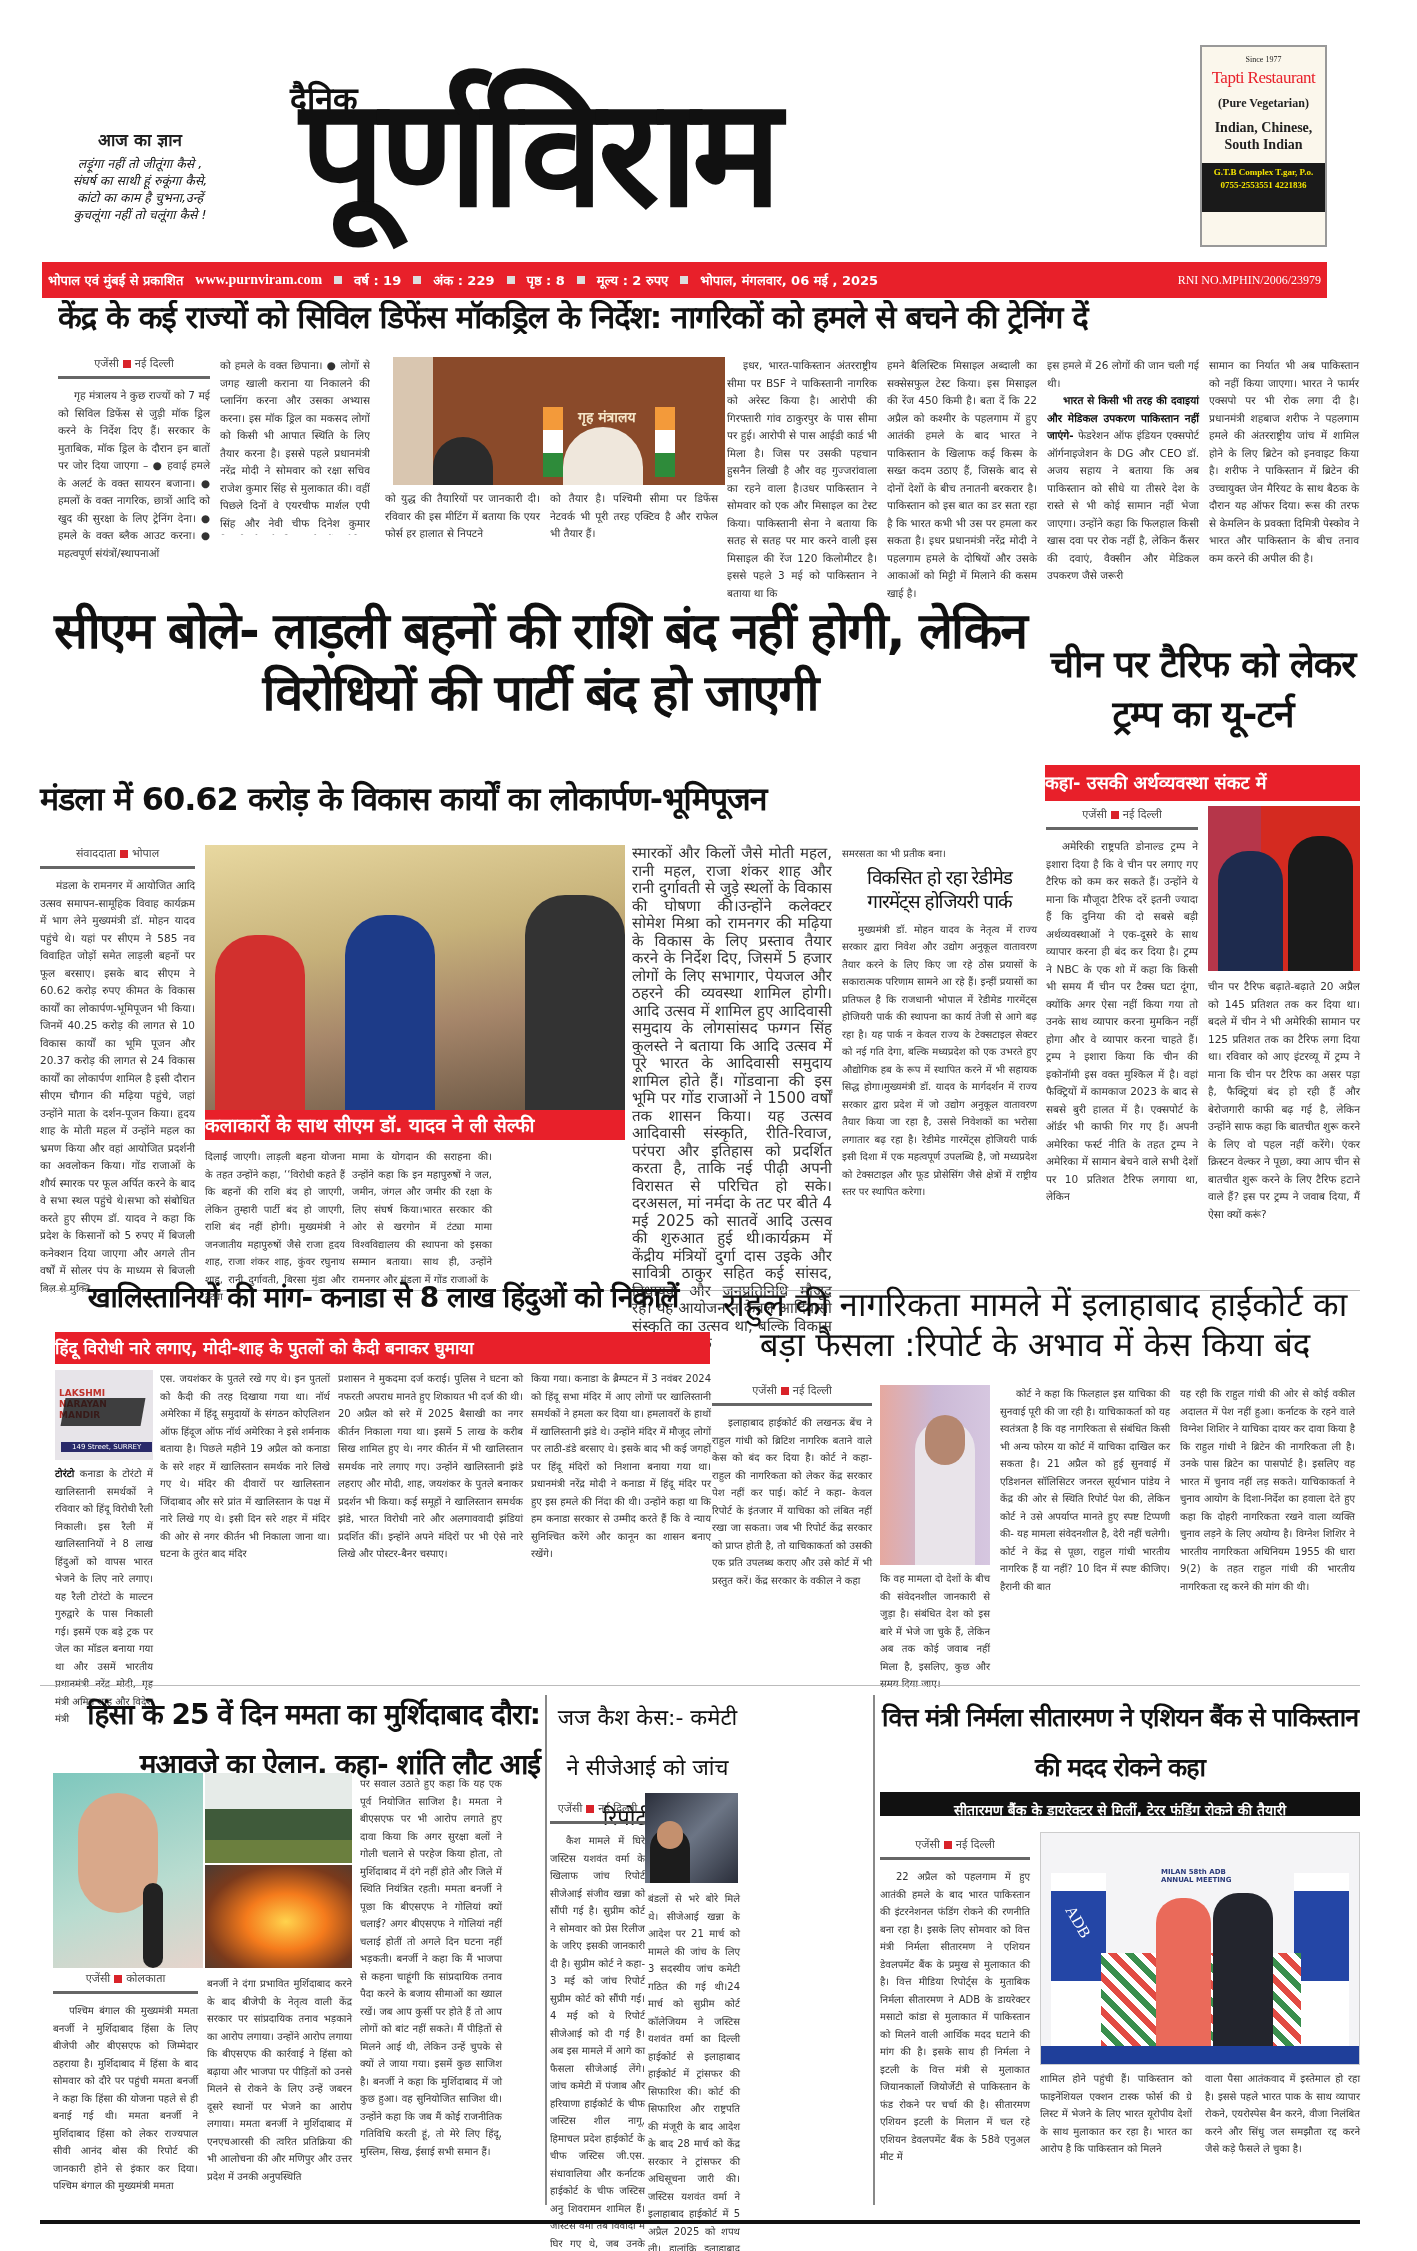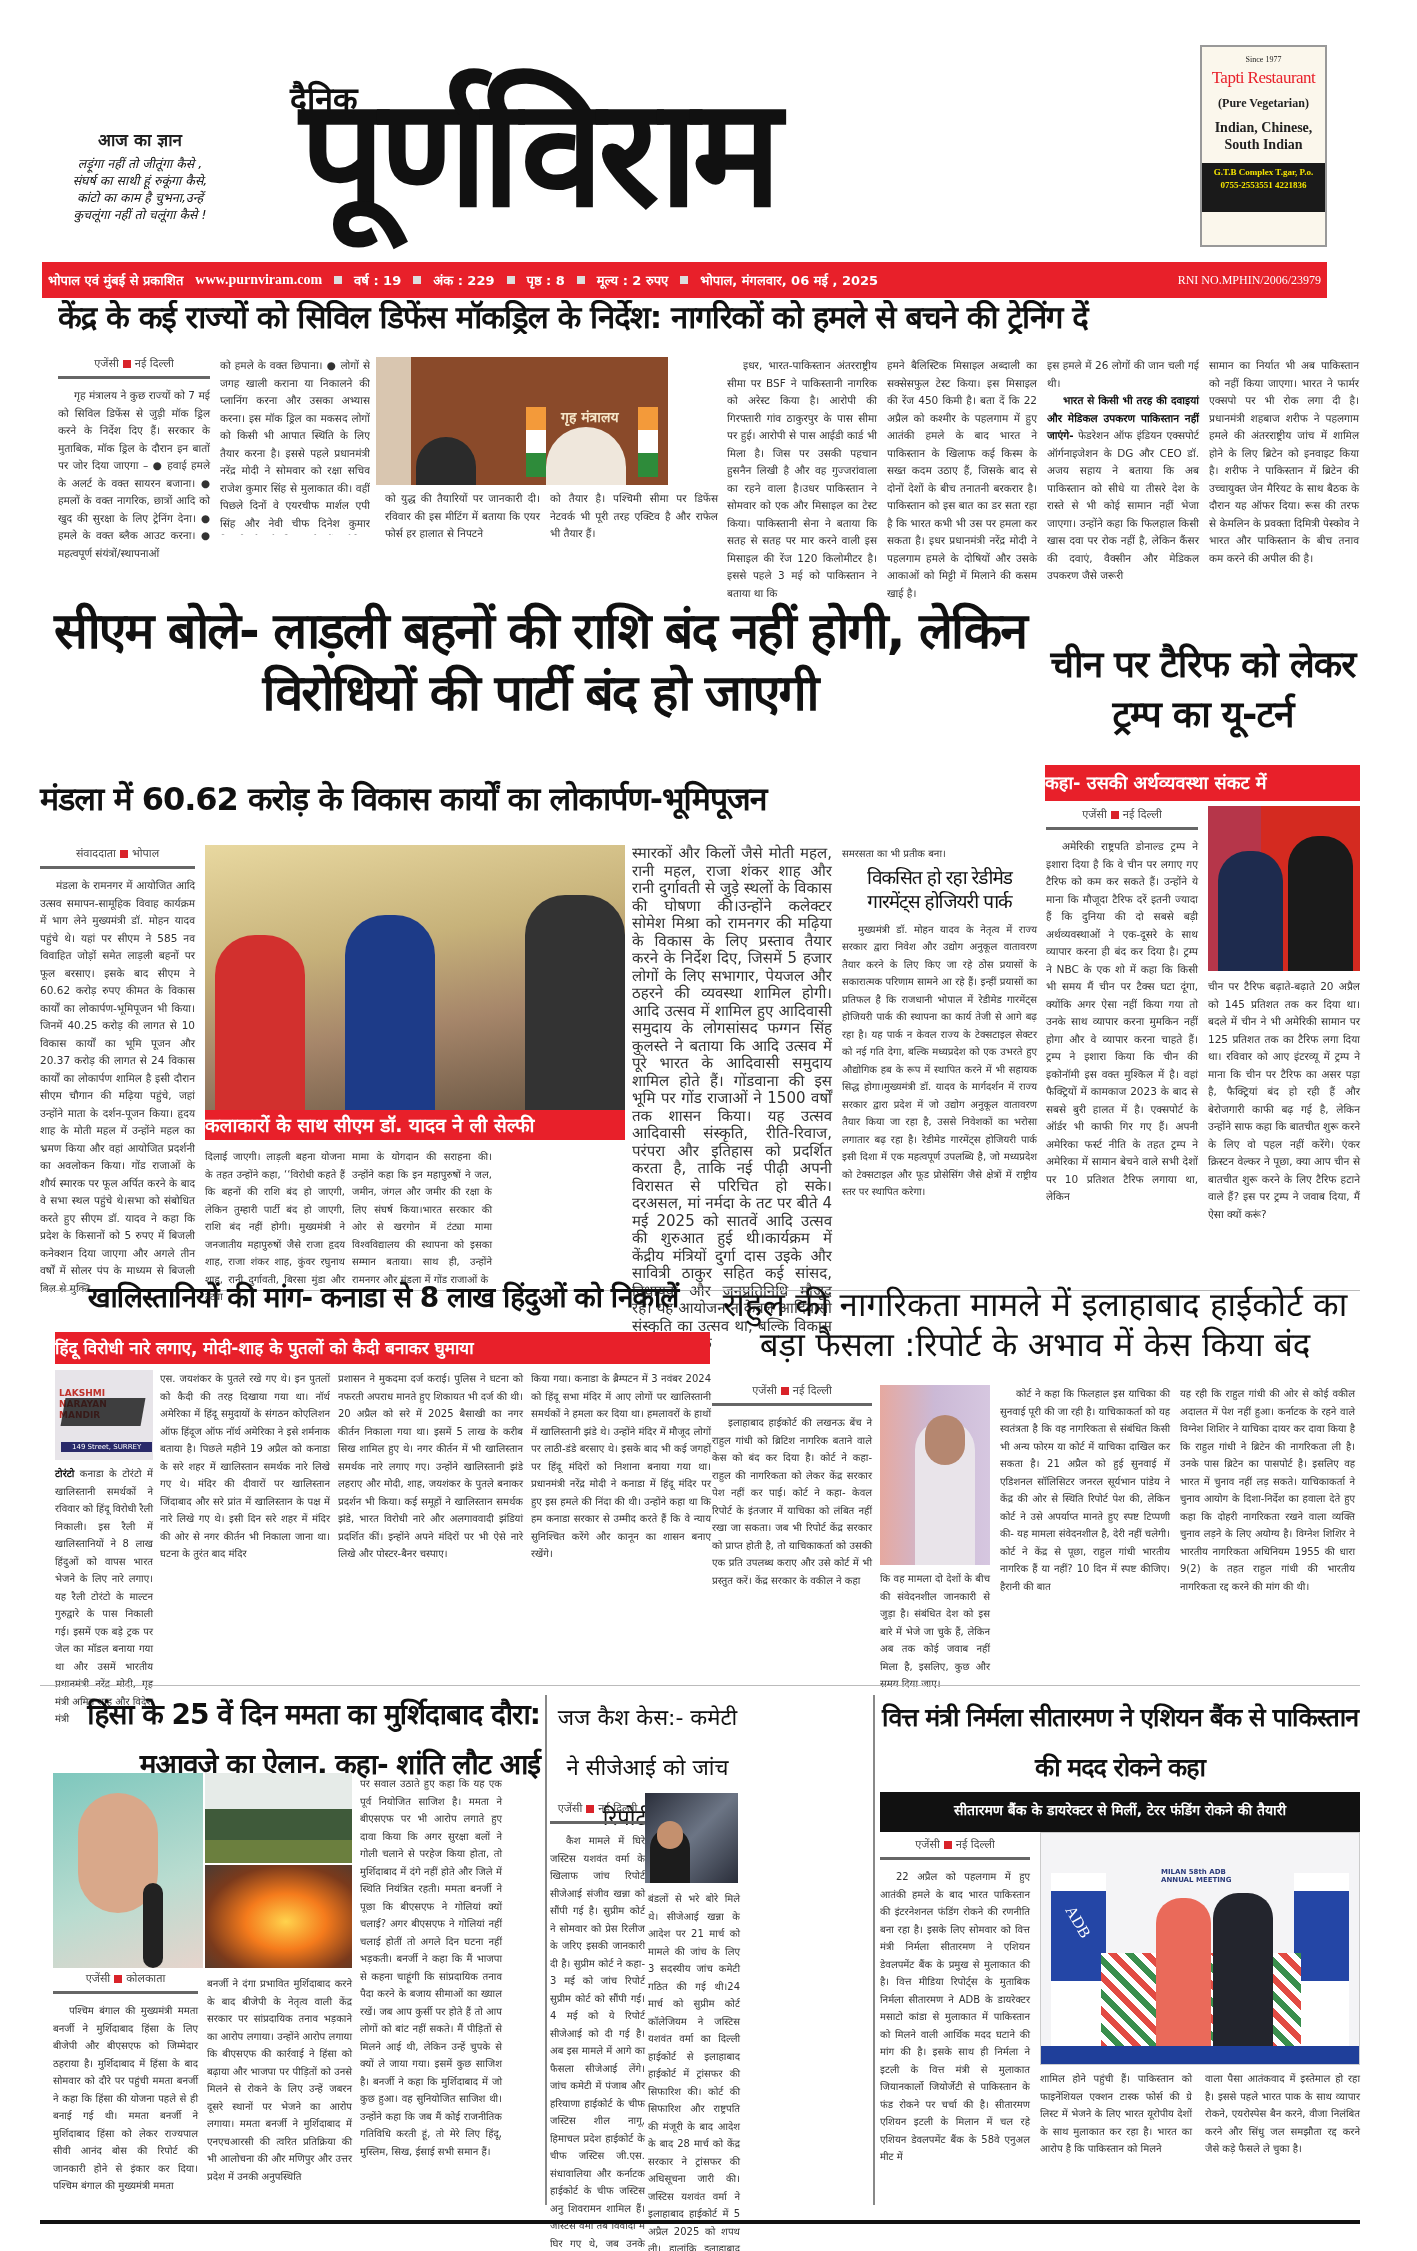--- a/index.html
+++ b/index.html
@@ -59,21 +59,21 @@
 <div class="abs hl" style="left:58px;top:300px;width:1270px;font-size:31px;white-space:nowrap;overflow:hidden">केंद्र के कई राज्यों को सिविल डिफेंस मॉकड्रिल के निर्देश: नागरिकों को हमले से बचने की ट्रेनिंग दें</div>
 <div class="abs" style="left:58px;top:355px;width:152px">
   <div class="dateline"><span>एजेंसी</span><span class="sq"></span><span>नई दिल्ली</span></div>
   <div class="body">
       <p>गृह मंत्रालय ने कुछ राज्यों को 7 मई को सिविल डिफेंस से जुड़ी मॉक ड्रिल करने के निर्देश दिए हैं। सरकार के मुताबिक, मॉक ड्रिल के दौरान इन बातों पर जोर दिया जाएगा – ● हवाई हमले के अलर्ट के वक्त सायरन बजाना। ● हमलों के वक्त नागरिक, छात्रों आदि को खुद की सुरक्षा के लिए ट्रेनिंग देना। ● हमले के वक्त ब्लैक आउट करना। ● महत्वपूर्ण संयंत्रों/स्थापनाओं</p>
     </div>
 </div>
 <div class="abs body" style="left:220px;top:357px;width:150px;height:178px;overflow:hidden">
     <p style="text-indent:0">को हमले के वक्त छिपाना। ● लोगों से जगह खाली कराना या निकालने की प्लानिंग करना और उसका अभ्यास करना। इस मॉक ड्रिल का मकसद लोगों को किसी भी आपात स्थिति के लिए तैयार करना है। इससे पहले प्रधानमंत्री नरेंद्र मोदी ने सोमवार को रक्षा सचिव राजेश कुमार सिंह से मुलाकात की। वहीं पिछले दिनों वे एयरचीफ मार्शल एपी सिंह और नेवी चीफ दिनेश कुमार त्रिपाठी से भी मिल चुके हैं। मीडिया रिपोर्ट्स के मुताबिक वायुसेना प्रमुख ने प्रधानमंत्री मोदी</p>
   </div>
-<div class="abs photo" style="left:376px;top:357px;width:292px;height:128px;background:linear-gradient(90deg,#d9c6b0 0 12%,#8a4a2a 12% 100%)">
+<div class="abs photo" style="left:393px;top:357px;width:332px;height:128px;background:linear-gradient(90deg,#d9c6b0 0 12%,#8a4a2a 12% 100%)">
   <div style="position:absolute;left:150px;top:50px;width:20px;height:70px;background:linear-gradient(#f39a3a 33%,#fff 33% 66%,#2e8b3a 66%)"></div>
   <div style="position:absolute;left:262px;top:50px;width:20px;height:70px;background:linear-gradient(#f39a3a 33%,#fff 33% 66%,#2e8b3a 66%)"></div>
   <div style="position:absolute;left:185px;top:50px;color:#f5e6c8;font-size:14px;font-weight:bold">गृह मंत्रालय</div>
   <div style="position:absolute;left:40px;top:80px;width:60px;height:48px;background:#2b2b2b;border-radius:30px 30px 0 0"></div>
   <div style="position:absolute;left:170px;top:70px;width:80px;height:58px;background:#efe7dc;border-radius:40px 40px 0 0"></div>
 </div>
 <div class="abs body" style="left:385px;top:490px;width:155px">
     <p style="text-indent:0">को युद्ध की तैयारियों पर जानकारी दी। रविवार की इस मीटिंग में बताया कि एयर फोर्स हर हालात से निपटने</p>
   </div>
 <div class="abs body" style="left:550px;top:490px;width:168px">
@@ -221,21 +221,21 @@
   <div style="position:absolute;left:5px;top:35px;width:40px;height:55px;background:#1c1c1c;border-radius:20px 20px 0 0"></div>
   <div style="position:absolute;left:12px;top:28px;width:26px;height:28px;background:#c4906e;border-radius:13px"></div>
 </div>
 <div class="abs body" style="left:648px;top:1890px;width:92px;font-size:10px">
     <p style="text-indent:0">बंडलों से भरे बोरे मिले थे। सीजेआई खन्ना के आदेश पर 21 मार्च को मामले की जांच के लिए 3 सदस्यीय जांच कमेटी गठित की गई थी।24 मार्च को सुप्रीम कोर्ट कॉलेजियम ने जस्टिस यशवंत वर्मा का दिल्ली हाईकोर्ट से इलाहाबाद हाईकोर्ट में ट्रांसफर की सिफारिश की। कोर्ट की सिफारिश और राष्ट्रपति की मंजूरी के बाद आदेश के बाद 28 मार्च को केंद्र सरकार ने ट्रांसफर की अधिसूचना जारी की। जस्टिस यशवंत वर्मा ने इलाहाबाद हाईकोर्ट में 5 अप्रैल 2025 को शपथ ली। हालांकि इलाहाबाद हाईकोर्ट के चीफ जस्टिस को निर्देश दिया गया कि जस्टिस वर्मा को कोई न्यायिक काम न सौंपा जाए।</p>
   </div>
 
 <div class="vline" style="left:873px;top:1695px;height:510px"></div>
 
 <div class="abs hl" style="left:880px;top:1693px;width:480px;font-size:25px;line-height:50px;text-align:center">वित्त मंत्री निर्मला सीतारमण ने एशियन बैंक से पाकिस्तान की मदद रोकने कहा</div>
-<div class="abs" style="left:880px;top:1792px;width:480px;height:40px;background:#111;color:#fff;font-size:14px;font-weight:bold;text-align:center;line-height:36px">सीतारमण बैंक के डायरेक्टर से मिलीं, टेरर फंडिंग रोकने की तैयारी</div>
+<div class="abs" style="left:880px;top:1792px;width:480px;height:24px;background:#111;color:#fff;font-size:14px;font-weight:bold;text-align:center;line-height:36px">सीतारमण बैंक के डायरेक्टर से मिलीं, टेरर फंडिंग रोकने की तैयारी</div>
 <div class="abs" style="left:880px;top:1836px;width:150px">
   <div class="dateline"><span>एजेंसी</span><span class="sq"></span><span>नई दिल्ली</span></div>
   <div class="body" style="font-size:10px">
       <p>22 अप्रैल को पहलगाम में हुए आतंकी हमले के बाद भारत पाकिस्तान की इंटरनेशनल फंडिंग रोकने की रणनीति बना रहा है। इसके लिए सोमवार को वित्त मंत्री निर्मला सीतारमण ने एशियन डेवलपमेंट बैंक के प्रमुख से मुलाकात की है। वित्त मीडिया रिपोर्ट्स के मुताबिक निर्मला सीतारमण ने ADB के डायरेक्टर मसाटो कांडा से मुलाकात में पाकिस्तान को मिलने वाली आर्थिक मदद घटाने की मांग की है। इसके साथ ही निर्मला ने इटली के वित्त मंत्री से मुलाकात जियानकार्लो जियोर्जेटी से पाकिस्तान के फंड रोकने पर चर्चा की है। सीतारमण एशियन इटली के मिलान में चल रहे एशियन डेवलपमेंट बैंक के 58वे एनुअल मीट में</p>
     </div>
 </div>
 <div class="abs photo" style="left:1040px;top:1832px;width:320px;height:233px;background:#f4f4f6;border:1px solid #ccc">
   <div style="position:absolute;left:120px;top:35px;font-size:7px;color:#2a3a7a;font-weight:bold;width:80px">MILAN 58th ADB ANNUAL MEETING</div>
   <div style="position:absolute;left:10px;top:40px;width:55px;height:180px;background:linear-gradient(#fff 10%,#2446a6 10% 60%,#fff 60%)"></div>
   <div style="position:absolute;left:20px;top:80px;color:#fff;font-family:'Liberation Serif',serif;font-size:16px;transform:rotate(60deg)">ADB</div>

